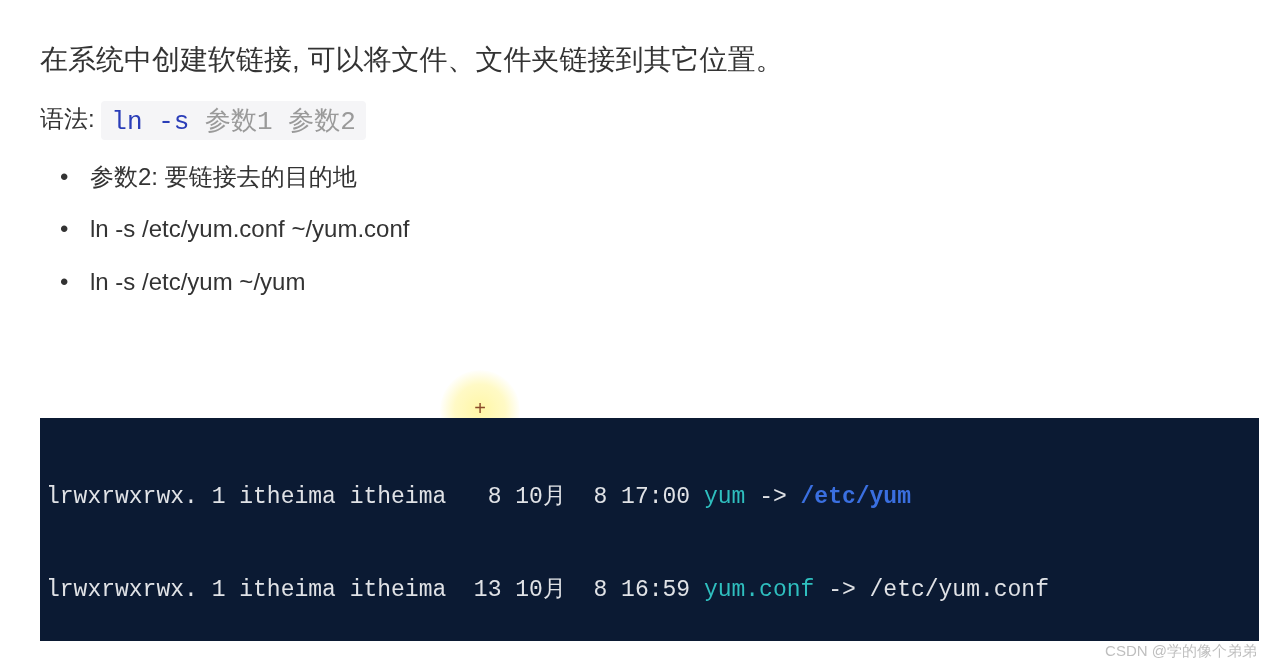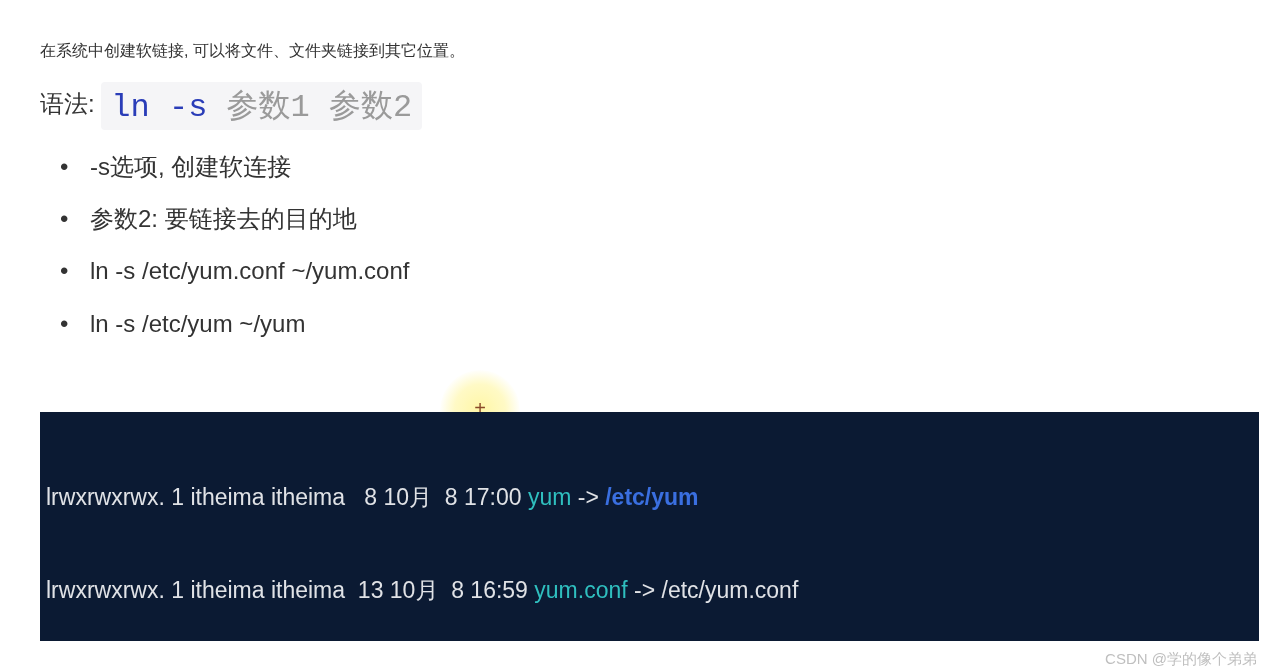--- a/index.html
+++ b/index.html
@@ -10,36 +10,36 @@
     color: #333;
     width: 1265px;
     height: 669px;
     position: relative;
     overflow: hidden;
   }
   .content {
     padding: 20px 40px 0 40px;
   }
   .para {
-    font-size: 16px;
+    font-size: 28px;
     line-height: 1.6;
     margin: 18px 0;
     color: #333;
   }
   .syntax-line {
     font-size: 24px;
     margin: 18px 0;
   }
   .syntax-box {
     display: inline-block;
     background: #f5f5f7;
     padding: 2px 10px;
     border-radius: 4px;
     font-family: "Courier New", monospace;
-    font-size: 32px;
+    font-size: 26px;
     vertical-align: middle;
   }
   .cmd-blue { color: #2a3db8; }
   .cmd-gray { color: #9a9a9a; }
   ul.bullets {
     list-style: none;
     padding: 0;
     margin: 0;
   }
   ul.bullets li {
@@ -76,35 +76,35 @@
     font-size: 20px;
     color: #8a4a2a;
     font-weight: 300;
   }
   .terminal {
     position: absolute;
     left: 40px;
     right: 6px;
     bottom: 28px;
     background: #0b1a33;
-    font-family: Liberation Sans, sans-serif;
+    font-family: Liberation Mono, monospace;
     font-size: 23px;
-    padding: 8px 6px 4px 6px;
+    padding: 2px 6px 4px 6px;
     line-height: 1.35;
     white-space: pre;
     color: #cfd2d6;
   }
   .term-line { display: block; }
   .t-white { color: #e0e2e6; }
   .t-teal  { color: #2fbfbf; }
   .t-blue  { color: #3a6fe0; font-weight: bold; }
   .watermark {
     position: absolute;
     right: 8px;
-    bottom: 0;
+    bottom: 8px;
     font-size: 15px;
     color: #bfbfbf;
     font-family: "Microsoft YaHei", sans-serif;
   }
 </style>
 </head>
 <body>
 
 <div class="content">
 
@@ -115,21 +115,20 @@
     <span class="syntax-box">
       <span class="cmd-blue">ln -s</span>
       <span> </span>
       <span class="cmd-gray">参数1</span>
       <span> </span>
       <span class="cmd-gray">参数2</span>
     </span>
   </p>
 
   <ul class="bullets">
-    <li>-s选项, 创建软连接</li>
     <li>参数2: 要链接去的目的地</li>
   </ul>
 
 
   <ul class="bullets">
     <li>ln -s /etc/yum.conf ~/yum.conf</li>
     <li>ln -s /etc/yum ~/yum</li>
   </ul>
 
 </div>

